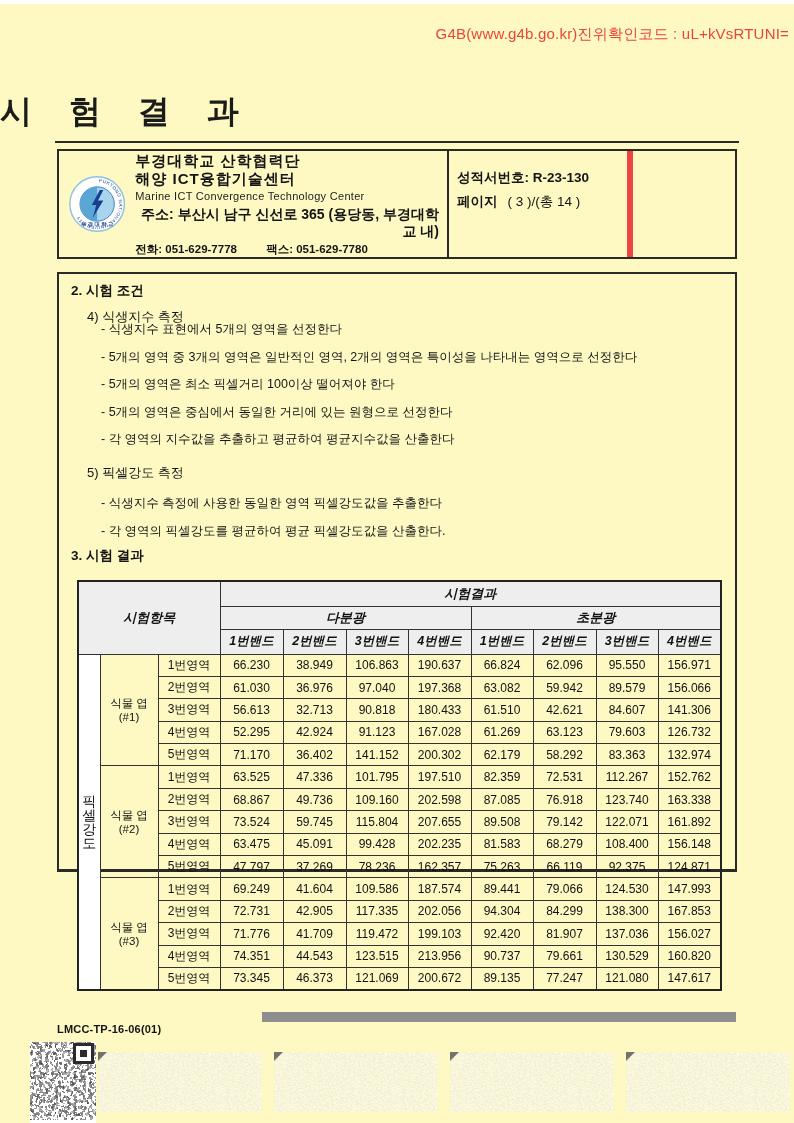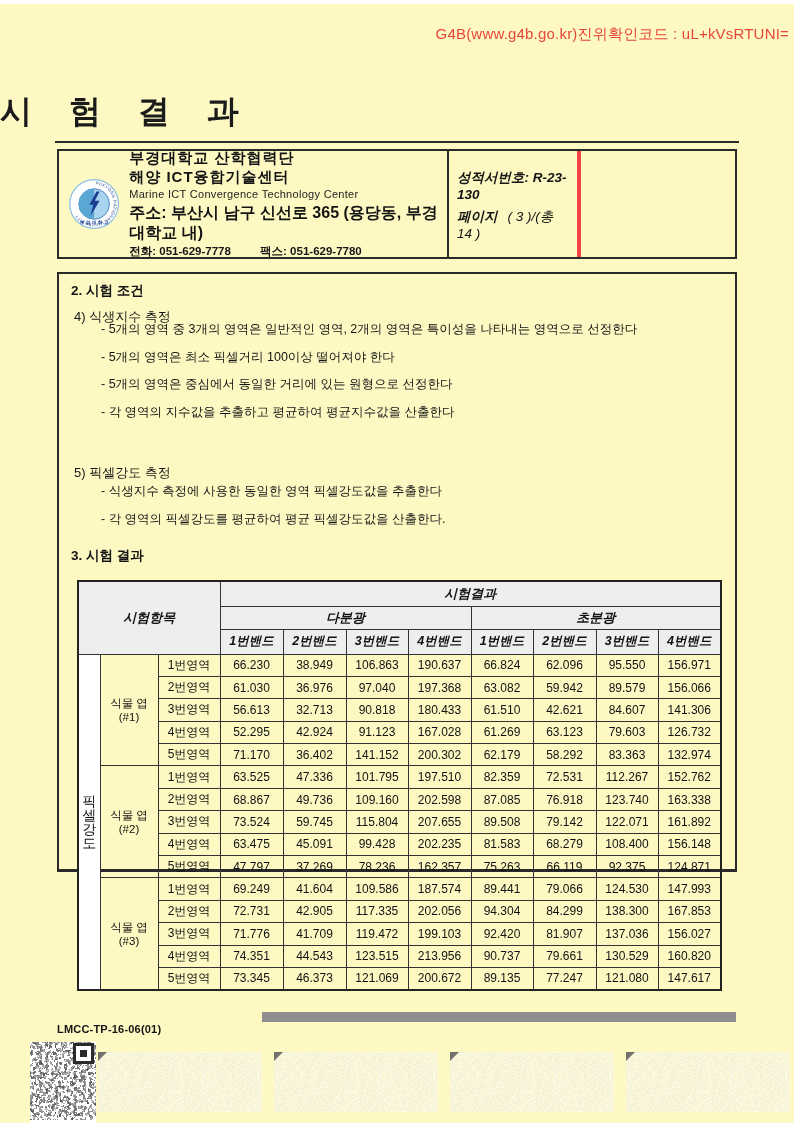--- a/index.html
+++ b/index.html
@@ -21,39 +21,39 @@
     color:#1b1b1b;
   }
   .title-rule { position:absolute; top:137px; left:55px; width:684px; border-top:2px solid #2a2a2a; }
 
   
   .header-box {
     position:absolute; top:145px; left:57px; width:680px; height:110px;
     border:2px solid #2a2a2a; display:flex;
   }
   .hb-left { width:390px; border-right:2px solid #2a2a2a; display:flex; align-items:center; padding:6px 8px 6px 10px; gap:10px; }
-  .hb-mid  { width:132px; border-right:4px solid #ef4444; padding:18px 6px 0 8px;font-style:italic; }
+  .hb-mid  { width:184px; border-right:6px solid #ef4444; padding:18px 6px 0 8px; }
   .hb-right{ flex:1; }
   .org-block { line-height:1.25; }
   .org-name  { font-size:15px; font-weight:bold; letter-spacing:1px; }
   .org-en    { font-size:11px; color:#222; letter-spacing:0.3px; margin-top:1px; }
-  .org-addr  { font-size:16px; font-weight:bold; margin-top:2px; }
+  .org-addr  { font-size:14px; font-weight:bold; margin-top:2px;text-align:right; }
   .org-tel   { font-size:11.5px; font-weight:bold; margin-top:1px; }
   .org-tel .fax { margin-left:26px; }
   .hb-mid .line1 { font-size:13.5px; font-weight:bold; }
   .hb-mid .line2 { font-size:13.5px; margin-top:6px; }
   .hb-mid .line2 b { margin-right:10px; }
 
   
   .main-box {
     position:absolute; top:268px; left:57px; width:680px; height:600px;
     border:2px solid #2a2a2a; border-bottom-width:3px;
   }
   .sec-heading { position:absolute; left:12px; font-size:13.5px; font-weight:bold; white-space:nowrap; }
-  .sub-title   { position:absolute; left:15px; font-size:13px; white-space:nowrap; }
+  .sub-title   { position:absolute; left:28px; font-size:13px; white-space:nowrap; }
   .cond-list   { position:absolute; left:42px; font-size:12.5px; line-height:27.5px; white-space:nowrap; }
 
   
   .results-table-wrap { position:absolute; top:306px; left:18px; }
   table.results {
     border-collapse:collapse; table-layout:fixed; width:643px;
     font-size:12px; color:#111;
   }
   table.results th, table.results td {
     border:1px solid #333; text-align:center; vertical-align:middle;
@@ -128,27 +128,28 @@
         <b>페이지</b><span>( 3 )/(총 14 )</span>
       </div>
     </div>
     <div class="hb-right"></div>
   </div>
 
   <div class="main-box">
     <div class="sec-heading" style="top:8px;">2. 시험 조건</div>
     <div class="sub-title" style="top:34px;">4) 식생지수 측정</div>
     <div class="cond-list" style="top:42px;">
+      <div>- 식생지수 표현에서 5개의 영역을 선정한다</div>
       <div>- 5개의 영역 중 3개의 영역은 일반적인 영역, 2개의 영역은 특이성을 나타내는 영역으로 선정한다</div>
       <div>- 5개의 영역은 최소 픽셀거리 100이상 떨어져야 한다</div>
       <div>- 5개의 영역은 중심에서 동일한 거리에 있는 원형으로 선정한다</div>
       <div>- 각 영역의 지수값을 추출하고 평균하여 평균지수값을 산출한다</div>
     </div>
     <div class="sub-title" style="top:190px;">5) 픽셀강도 측정</div>
-    <div class="cond-list" style="top:204px;">
+    <div class="cond-list" style="top:216px;">
       <div>- 식생지수 측정에 사용한 동일한 영역 픽셀강도값을 추출한다</div>
       <div>- 각 영역의 픽셀강도를 평균하여 평균 픽셀강도값을 산출한다.</div>
     </div>
     <div class="sec-heading" style="top:273px;">3. 시험 결과</div>
 
     <div class="results-table-wrap">
       <table class="results">
         <colgroup>
           <col style="width:22px">
             <col style="width:58px">

